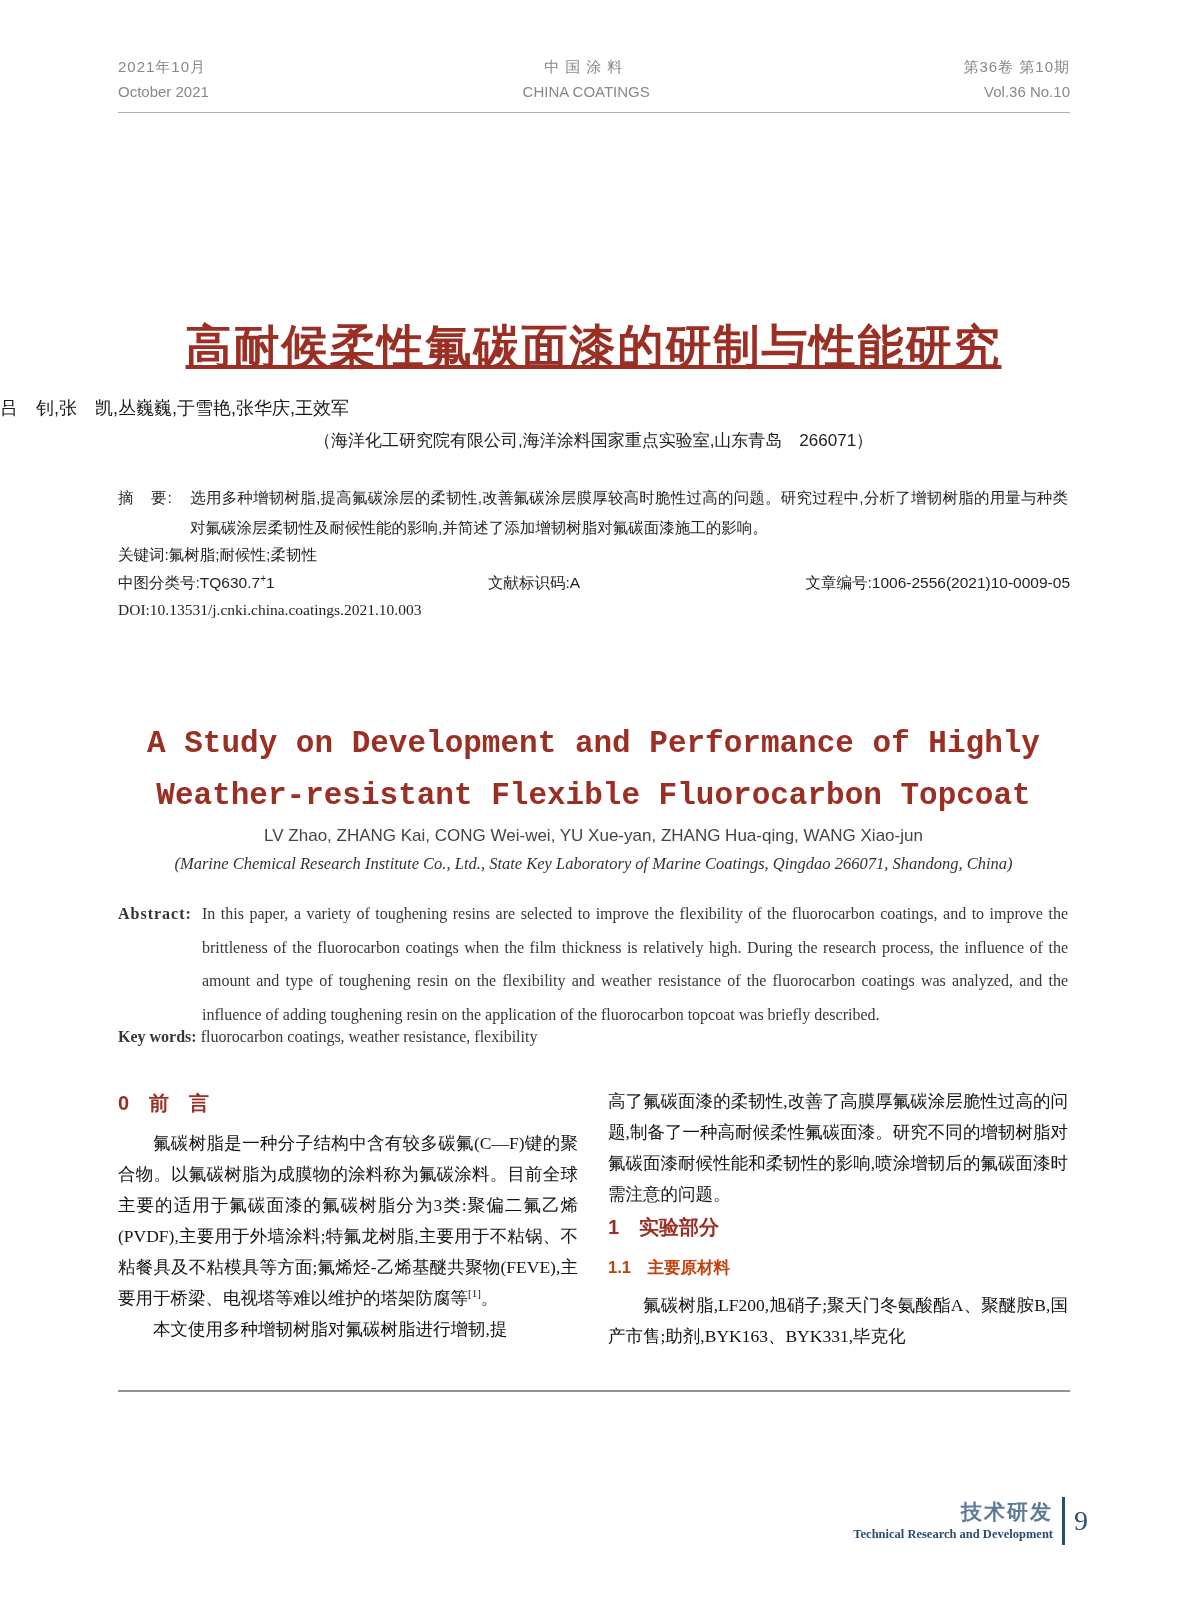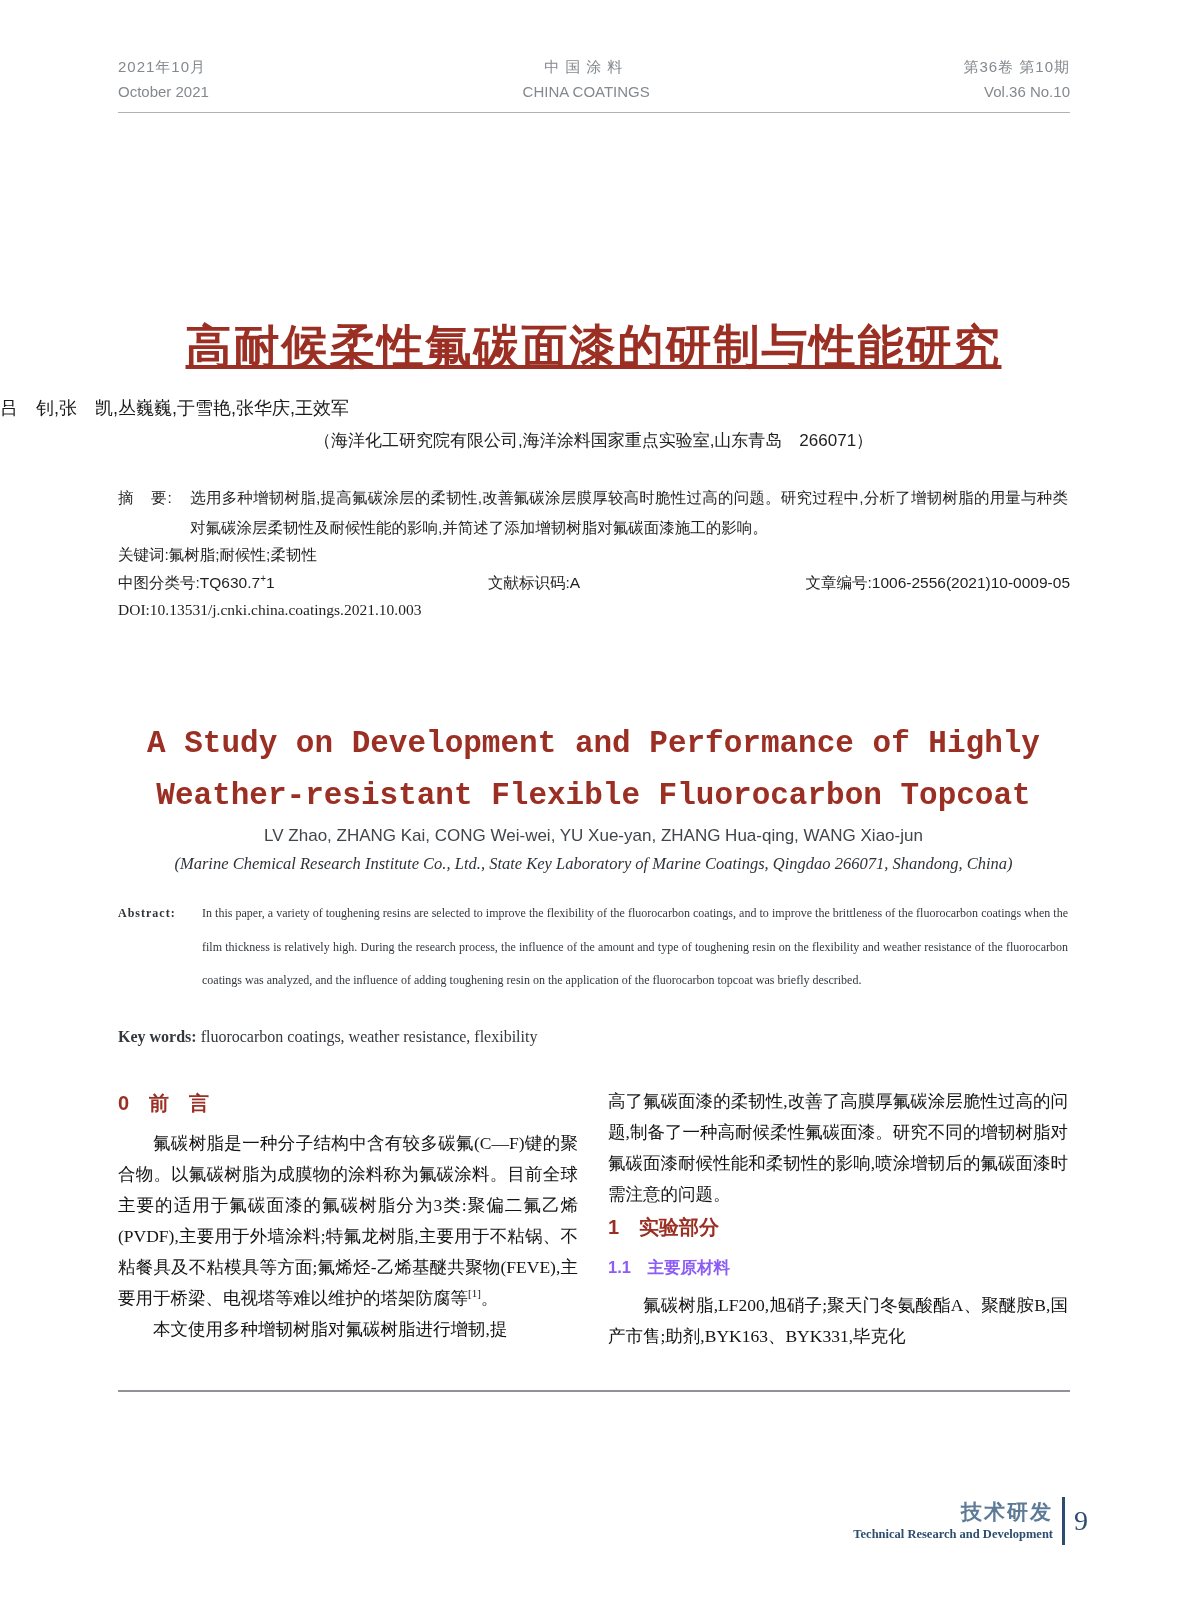--- a/index.html
+++ b/index.html
@@ -44,37 +44,37 @@
   .en-title { position:absolute; left:0; width:100%; top:718px; text-align:center;
     font-family:Liberation Mono, monospace; font-weight:bold; font-size:31px;
     line-height:52px; color:#9b2f23; }
   .en-authors { position:absolute; left:0; width:100%; top:826px; text-align:center;
     font-size:17px; color:#41464b; }
   .en-affil { position:absolute; left:0; width:100%; top:854px; text-align:center;
     font-family:"Liberation Serif", serif; font-style:italic; font-size:16.5px; color:#2e3338; }
 
   
   .en-abstract { position:absolute; left:118px; right:119px; top:897px;
-    font-family:"Liberation Serif", serif; font-size:12px; line-height:33.5px;
+    font-family:"Liberation Serif", serif; font-size:16px; line-height:33.5px;
     text-align:justify; color:#33383d; padding-left:84px; text-indent:-84px; }
   .en-abstract .hang-label { display:inline-block; width:84px; text-indent:0;
     font-weight:bold; letter-spacing:1px; color:#2e3338; }
   .en-keywords { position:absolute; left:118px; top:1028px;
     font-family:"Liberation Serif", serif; font-size:16px; color:#33383d; }
   .en-keywords .kw-label { font-weight:bold; }
 
   
   .columns { position:absolute; left:118px; top:1086px; width:950px; height:302px;
     display:flex; gap:30px; overflow:hidden; }
   .col { width:460px; font-family:"Liberation Serif", serif; font-size:17.5px;
     line-height:31px; text-align:justify; color:#141414; }
   .sec-h1 { font-family:"Liberation Sans", sans-serif; font-weight:bold;
     font-size:20px; color:#9b2f23; margin:2px 0 9px; }
   .sec-h2 { font-family:"Liberation Sans", sans-serif; font-weight:bold;
-    font-size:16.5px; color:#8b5cf6; margin:6px 0 7px; }
+    font-size:16.5px; color:#c2410c; margin:6px 0 7px; }
   .cjk-para { text-indent:2em; }
   .cjk-para.no-indent { text-indent:0; }
   .cjk-para sup { font-size:11px; }
 
   
   .footnote-rule { position:absolute; left:118px; right:117px; top:1390px; height:2px; background:#8f9397; }
   .footnotes { position:absolute; left:118px; right:117px; top:1401px;
     font-size:14.5px; line-height:31.5px; color:#2a2a2a; }
 
   

